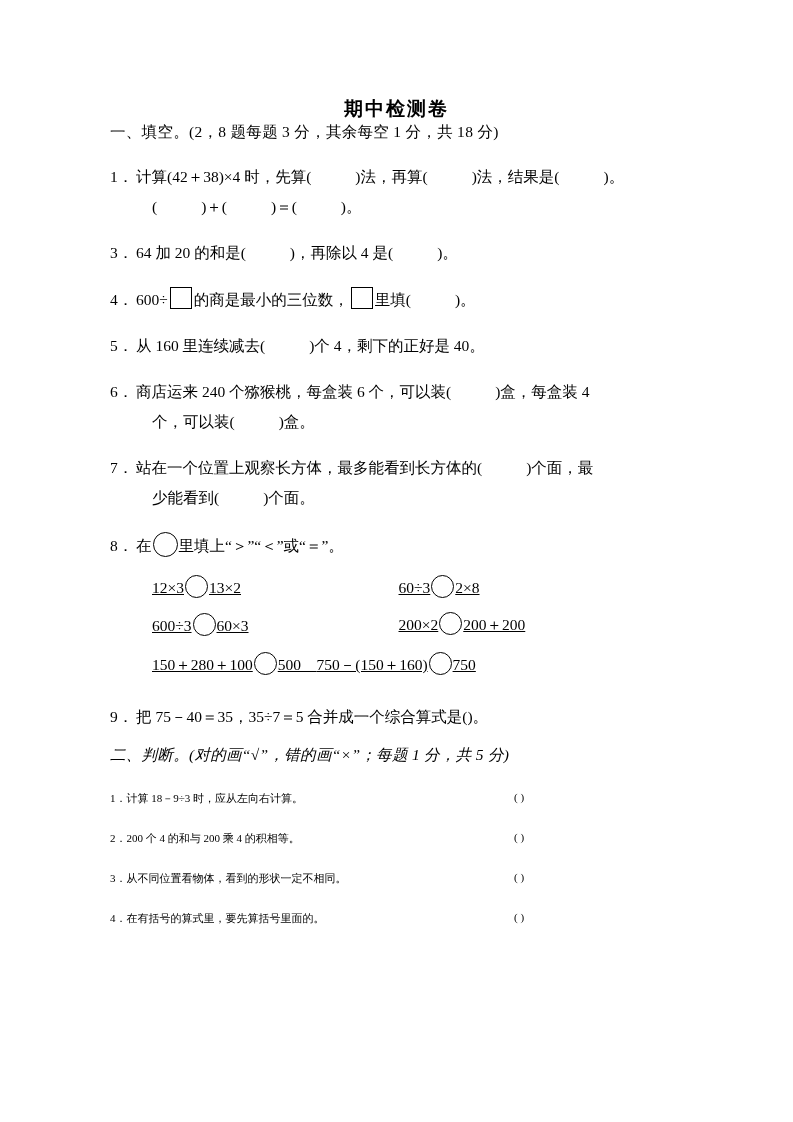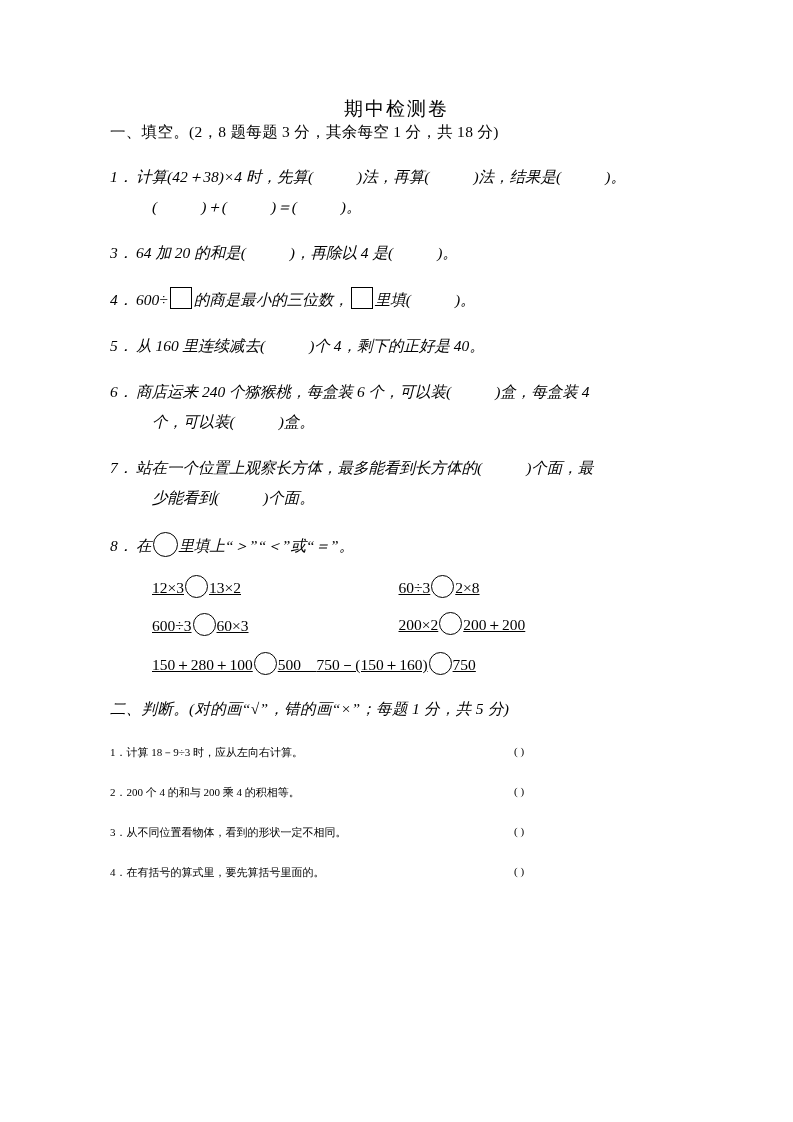--- a/index.html
+++ b/index.html
@@ -19,37 +19,36 @@
     position: absolute;
     left: 0; top: 0;
     width: 793px;
     height: 1122px;
     padding: 0;
     box-sizing: border-box;
   }
   .title {
     text-align: center;
     font-size: 19px;
-    font-weight: normal;
+    font-weight: bold;
     letter-spacing: 2px;
     margin-top: 96px;
     margin-bottom: 0;
   }
   .section-head {
     font-size: 15.5px;
     margin-left: 110px;
     letter-spacing: 0.3px;
   }
   .q {
     font-size: 15.5px;
     margin-left: 110px;
     margin-top: 22px;
     line-height: 1.55;
     position: relative;
-    font-style: italic;
   }
   .q .num {
     display: inline-block;
     width: 26px;
   }
   .indent2 {
     margin-left: 152px;
     margin-top: 6px;
   }
   .blank-md {
@@ -173,20 +172,23 @@
     <tr>
       <td><span>600÷3</span><span class="circ-sm"></span><span>60×3</span></td>
       <td class="cmp-col2"><span>200×2</span><span class="circ-sm"></span><span>200＋200</span></td>
     </tr>
     <tr class="cmp-row-wide">
       <td colspan="2"><span>150＋280＋100</span><span class="circ-sm"></span><span>500</span>&nbsp;&nbsp;&nbsp;&nbsp;<span>750－(150＋160)</span><span class="circ-sm"></span><span>750</span></td>
     </tr>
   </tbody>
     </table>
 
+  <div class="q">
+    <span class="num">9．</span><span>把 75－40＝35，35÷7＝5 合并成一个综合算式是()。</span>
+  </div>
 
   <div class="section-head sec2">二、判断。(对的画“√”，错的画“×”；每题 1 分，共 5 分)</div>
 
   <div class="judge-line">
     <span class="num">1．</span><span>计算 18－9÷3 时，应从左向右计算。</span><span class="paren-right p-a">(    )</span>
   </div>
   <div class="judge-line">
     <span class="num">2．</span><span>200 个 4 的和与 200 乘 4 的积相等。</span><span class="paren-right p-b">(    )</span>
   </div>
   <div class="judge-line">

